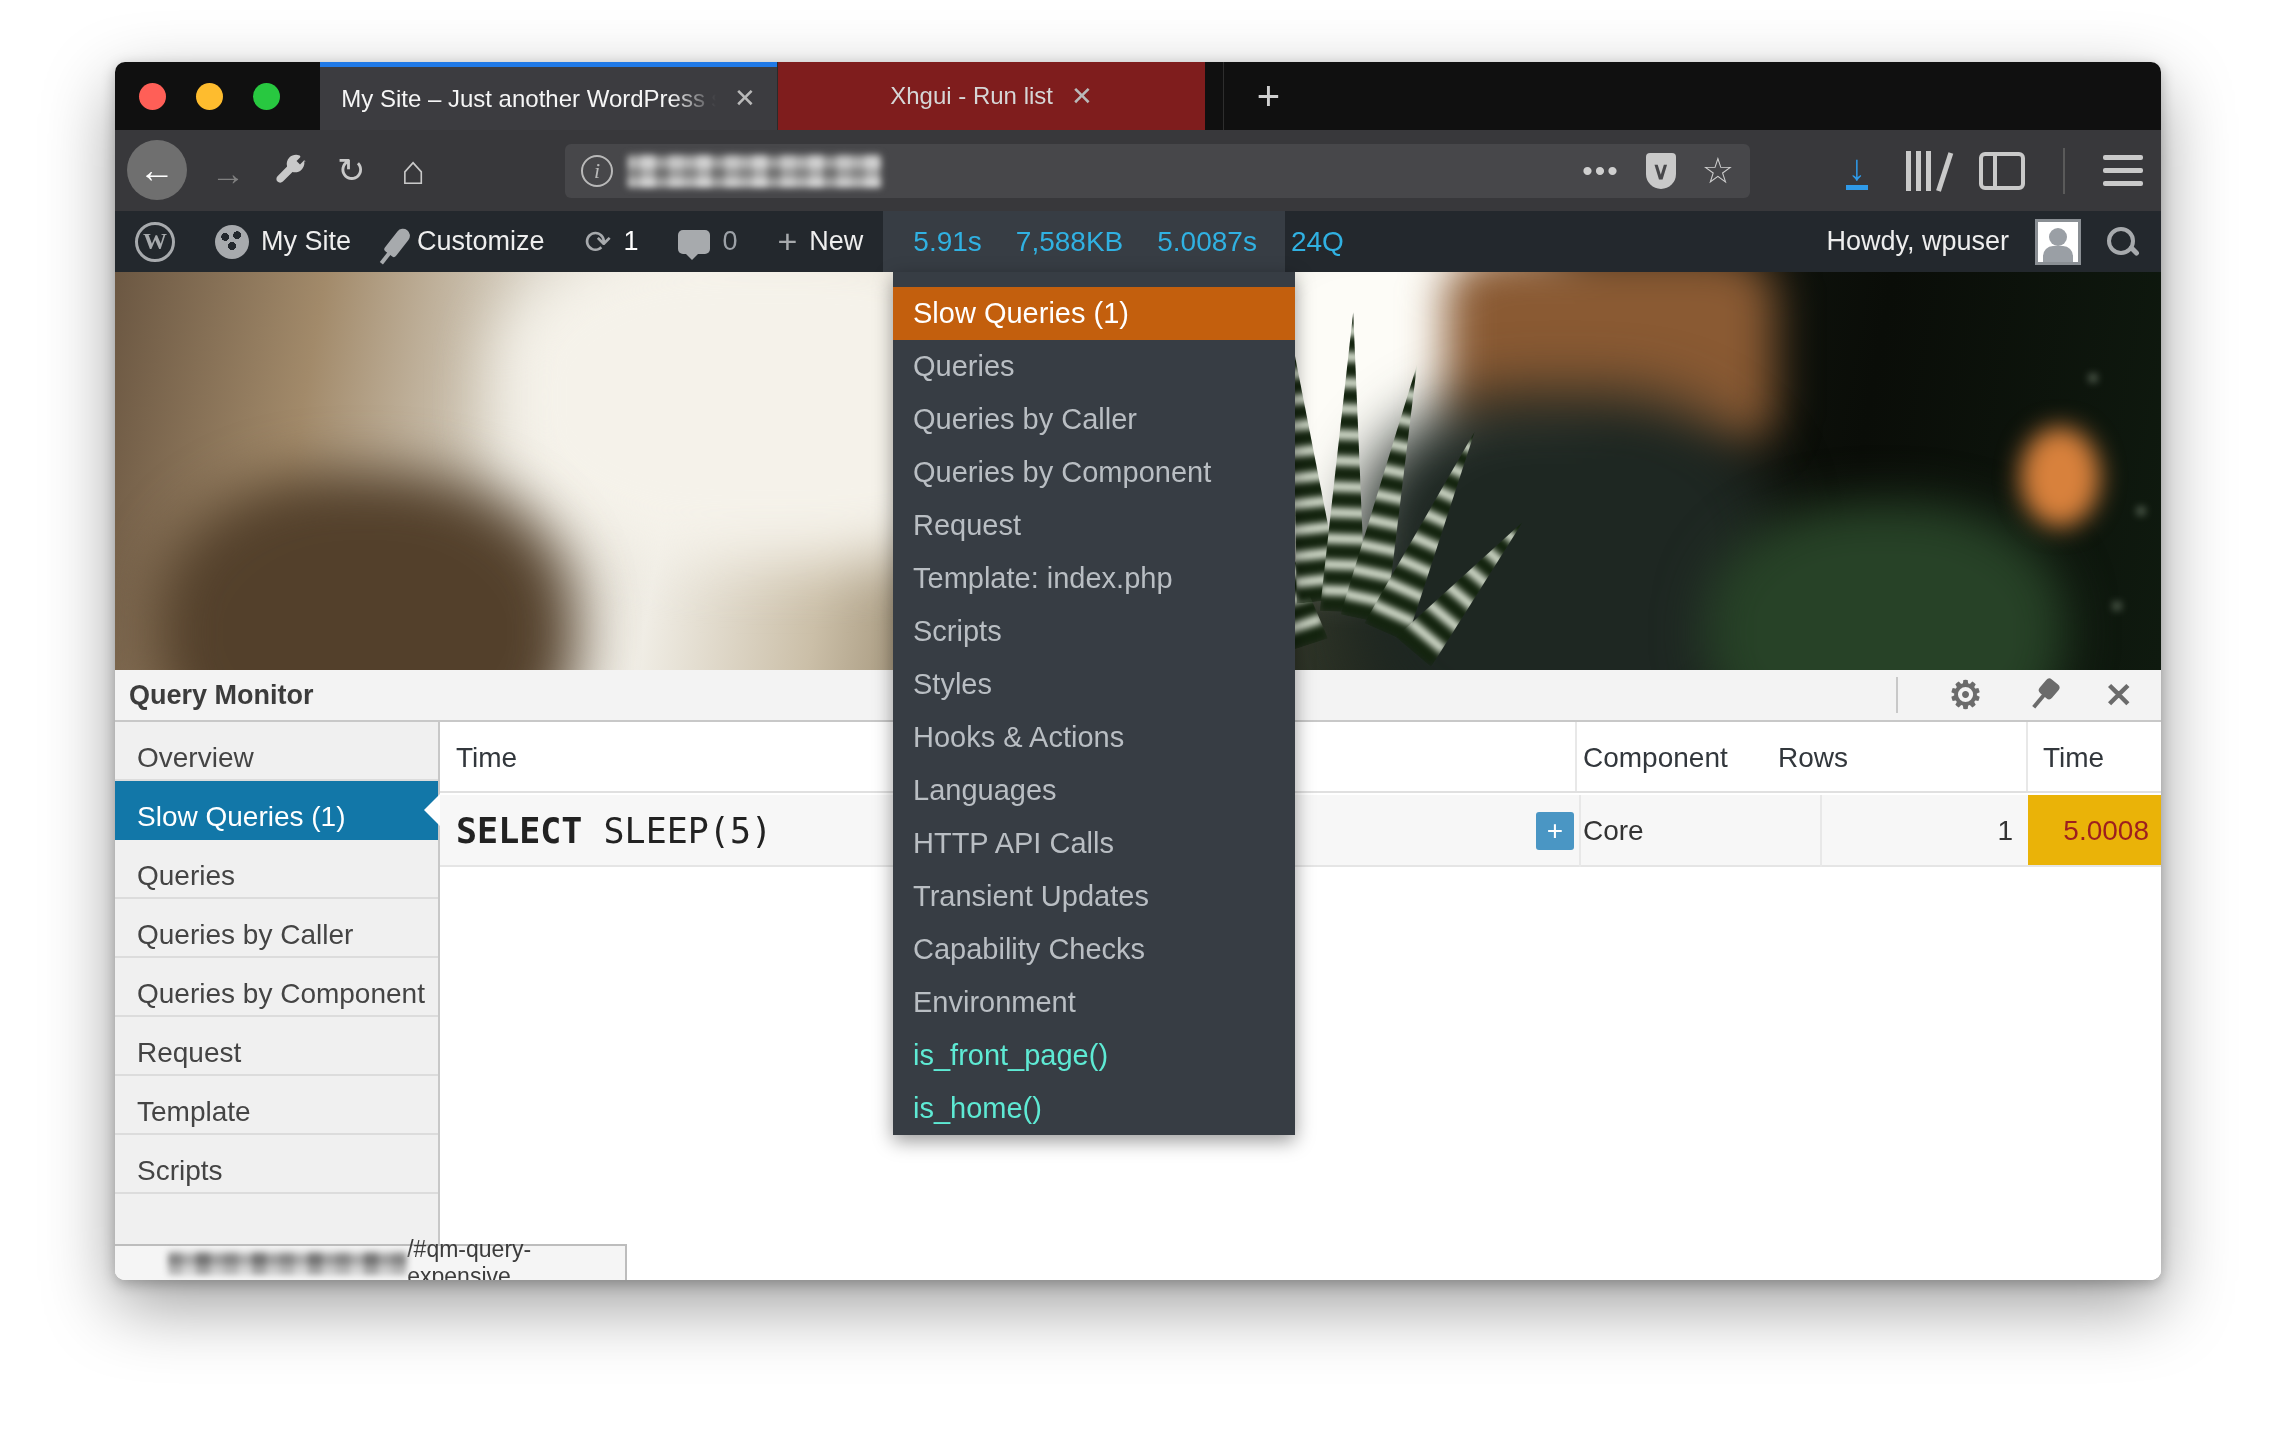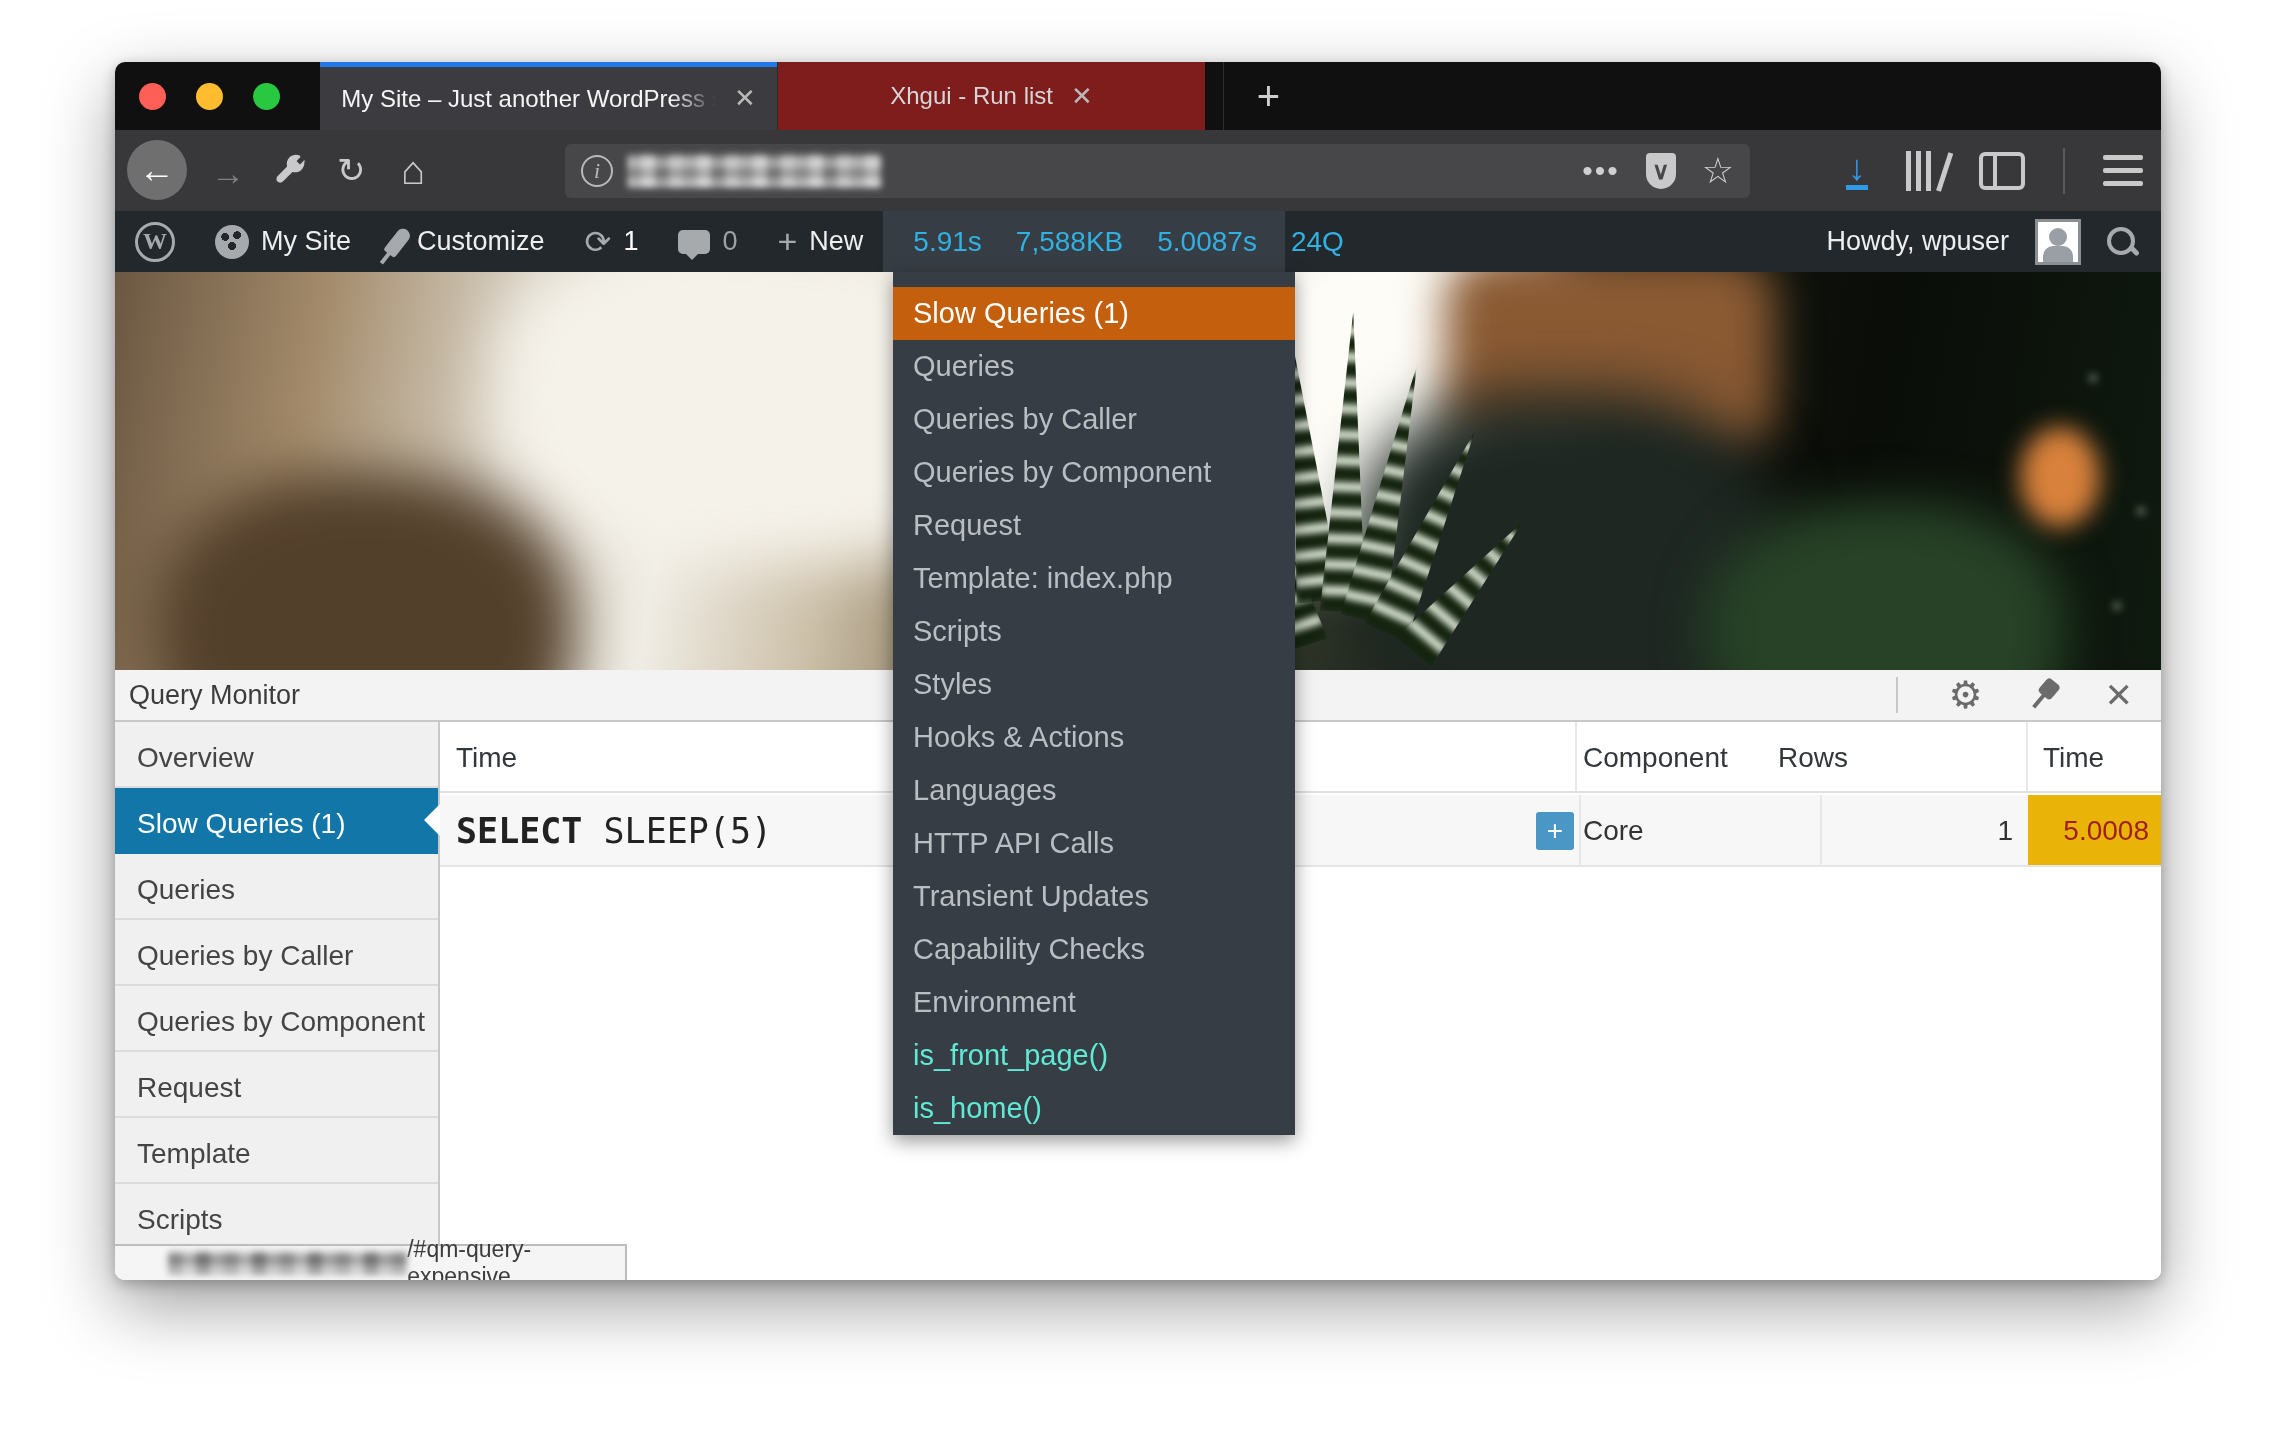--- a/index.html
+++ b/index.html
@@ -115,31 +115,31 @@
   
   .qm-menu { position:absolute; left:778px; top:210px; width:402px; background:#373d44; z-index:50;
              padding-top:15px; box-shadow:0 6px 18px rgba(0,0,0,.4); }
   .qm-menu-item { height:53px; line-height:53px; padding-left:20px; color:#b9bec3; font-size:29px; white-space:nowrap; }
   .qm-menu-item.warning { background:#c35f0d; color:#fff; }
   .qm-menu-item.green { color:#5eead4; }
 
   
   .qm-panel { position:absolute; left:0; top:608px; width:100%; height:610px; background:#fff; font-size:28px; color:#444; }
   .qm-titlebar { position:absolute; left:0; top:0; width:100%; height:52px; background:#f3f3f3;
-                 border-bottom:2px solid #c8c8c8; display:flex; align-items:center; padding-left:14px; font-size:27px; color:#3c3c3c; }
+                 border-bottom:2px solid #c8c8c8; display:flex; align-items:center; padding-left:14px; font-size:27px; color:#3c3c3c;font-weight:bold; }
   .qm-tb-icons { margin-left:auto; display:flex; align-items:center; gap:44px; padding-right:28px; color:#6b6b6b; }
   .qm-tb-sep { width:2px; height:36px; background:#c8c8c8; margin-right:6px; }
   .gear { font-size:38px; line-height:38px; }
   .pin-icon { width:34px; height:34px; position:relative; transform:rotate(40deg); }
   .pin-icon::before { content:""; position:absolute; left:9px; top:0; width:16px; height:18px; background:#6b6b6b; border-radius:4px; }
   .pin-icon::after { content:""; position:absolute; left:15px; top:17px; width:4px; height:16px; background:#6b6b6b; }
   .qm-x { font-size:34px; }
 
   .qm-sidebar { position:absolute; left:0; top:52px; width:325px; bottom:0; background:#f0f0f0; border-right:2px solid #c8c8c8; }
-  .qm-side-item { height:66px; line-height:71px; padding-left:22px; border-bottom:2px solid #dcdcdc; color:#444; position:relative; }
+  .qm-side-item { height:59px; line-height:71px; padding-left:22px; border-bottom:2px solid #dcdcdc; color:#444; position:relative; }
   .qm-side-item.selected { background:#1277a8; color:#fff; border-bottom-color:#1277a8; }
   .qm-side-item.selected::after { content:""; position:absolute; right:-2px; top:50%; margin-top:-16px;
       border:16px solid transparent; border-right:16px solid #fff; }
 
   .qm-table { position:absolute; left:325px; top:52px; right:0; bottom:0; background:#fff; }
   .qm-thead { position:absolute; left:0; top:0; right:0; height:71px; border-bottom:2px solid #e0e0e0;
               font-size:28px; color:#32373c; }
   .qm-thead span { position:absolute; top:0; line-height:71px; }
   .th-query { left:16px; } .th-component { left:1143px; } .th-rows { left:1338px; } .th-time { left:1603px; }
   .col-border { position:absolute; top:0; bottom:0; width:2px; background:#e8e8e8; }

